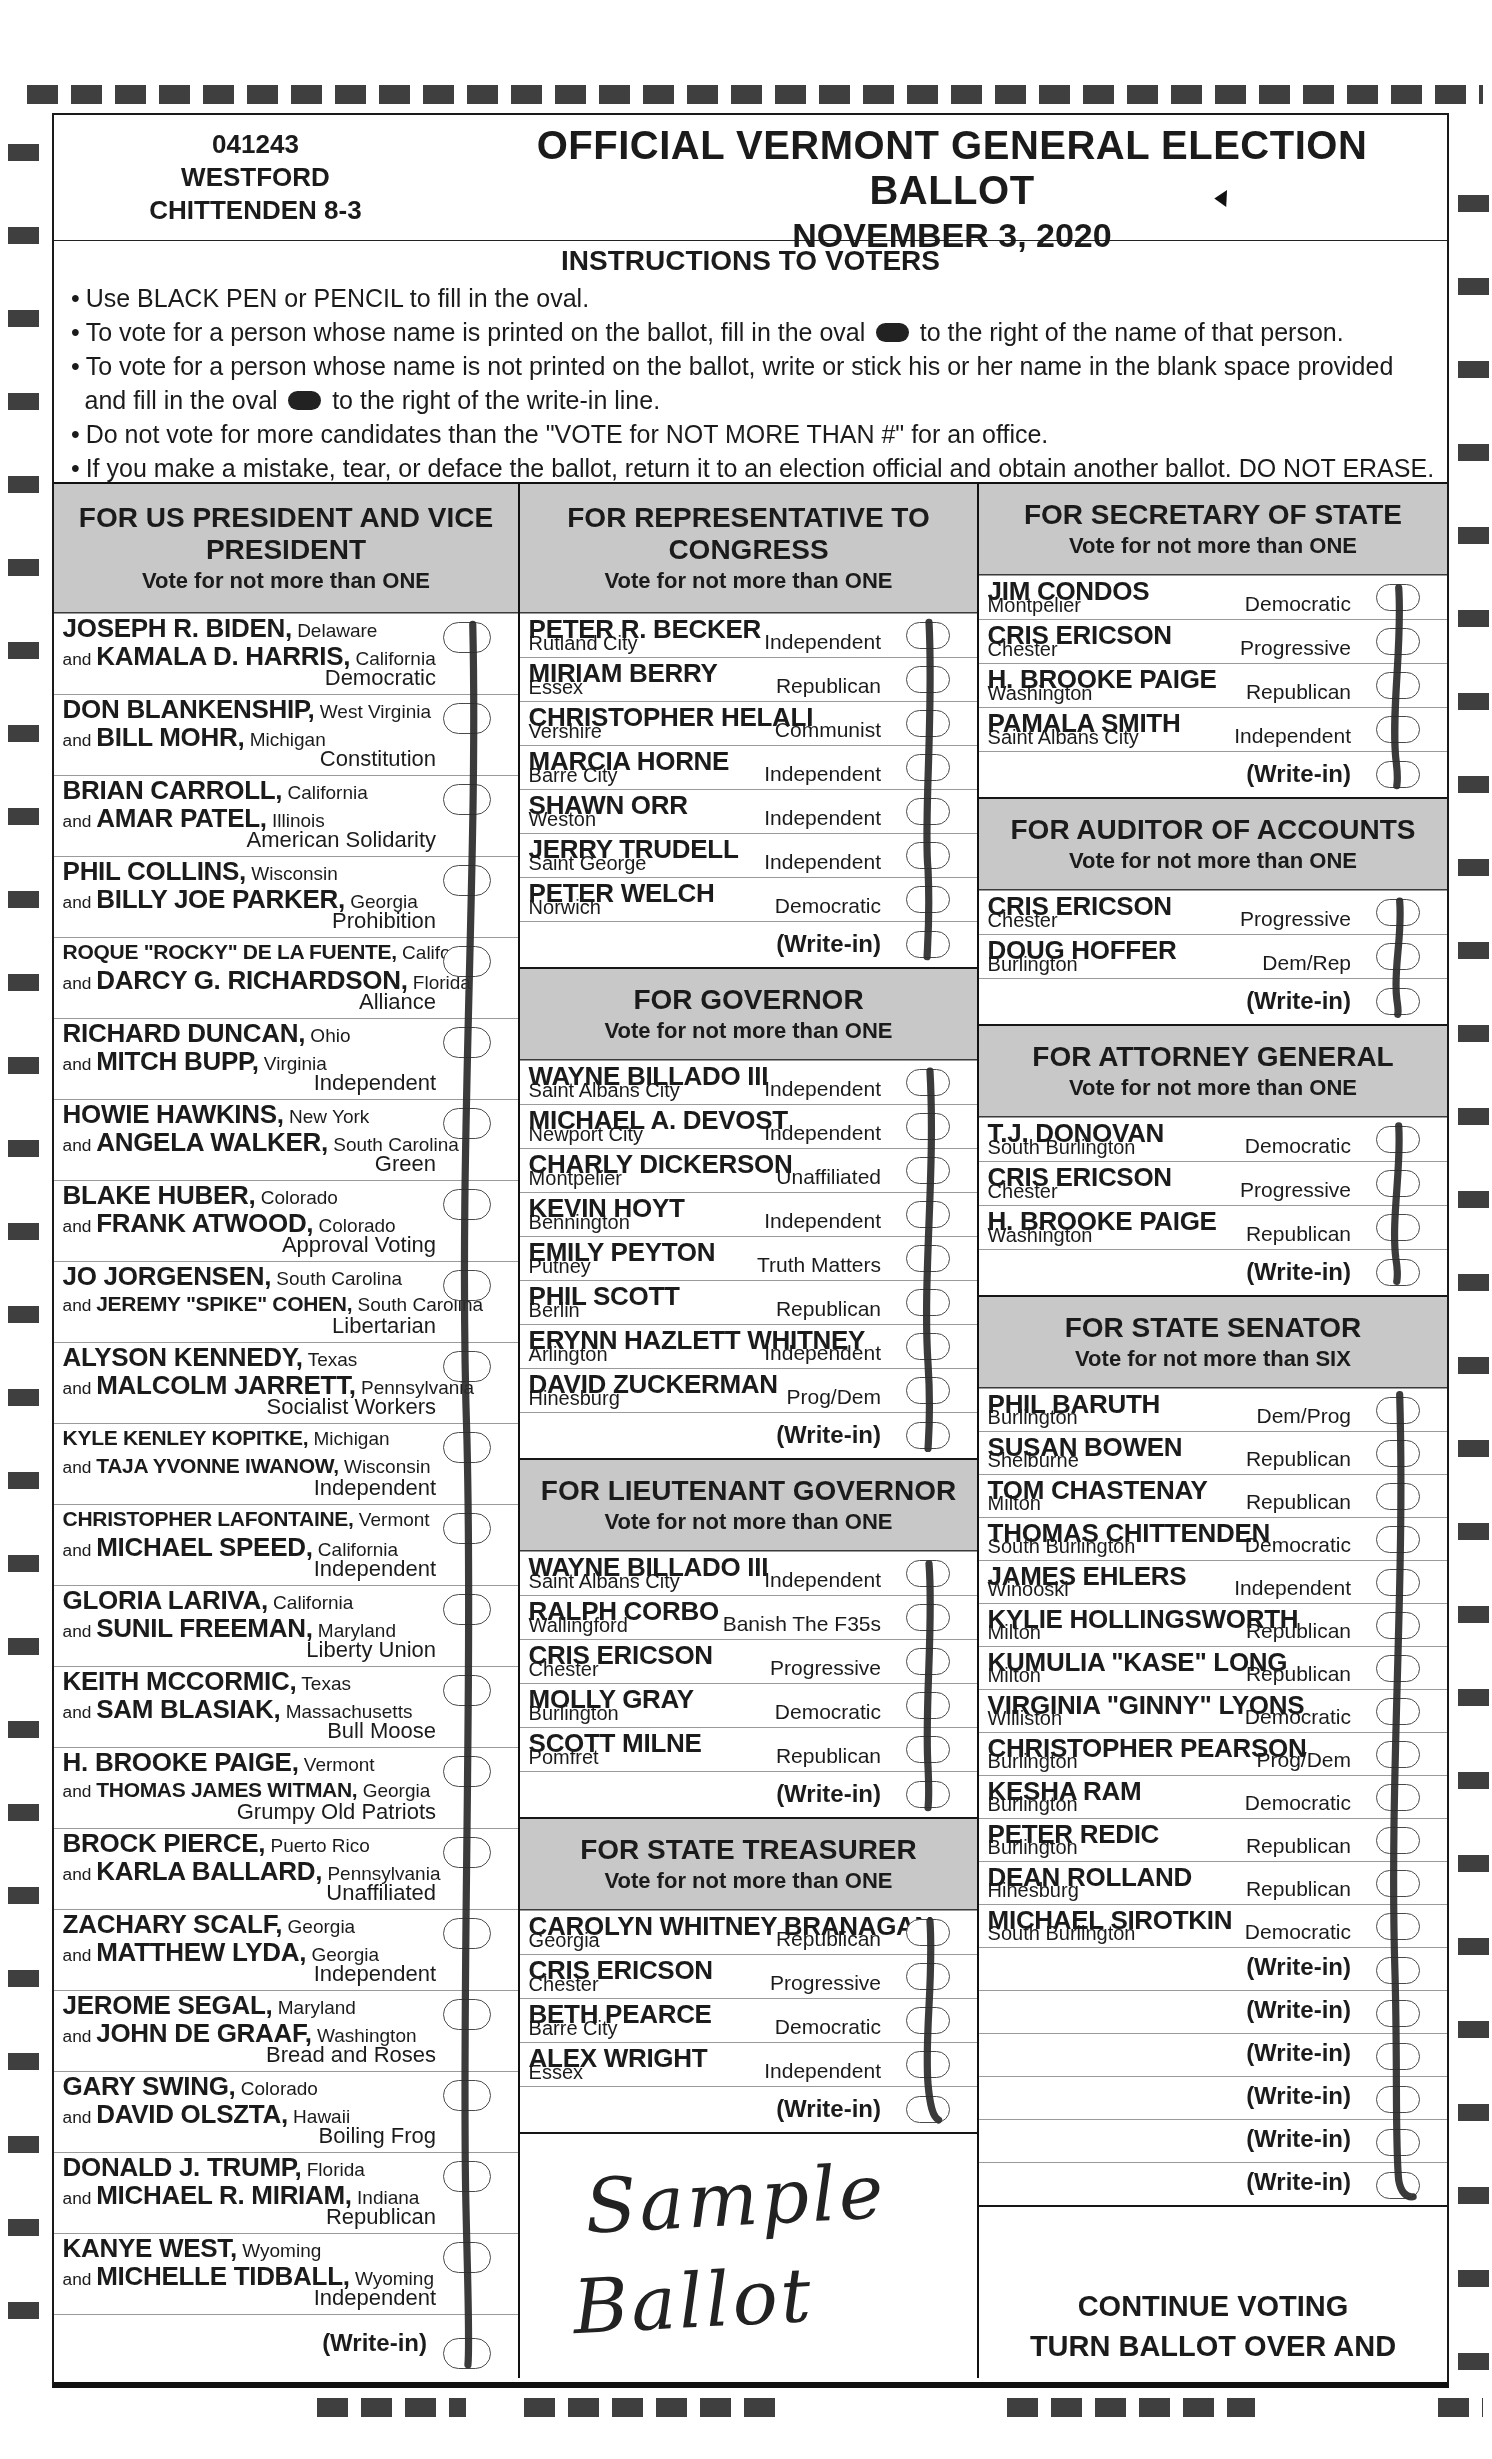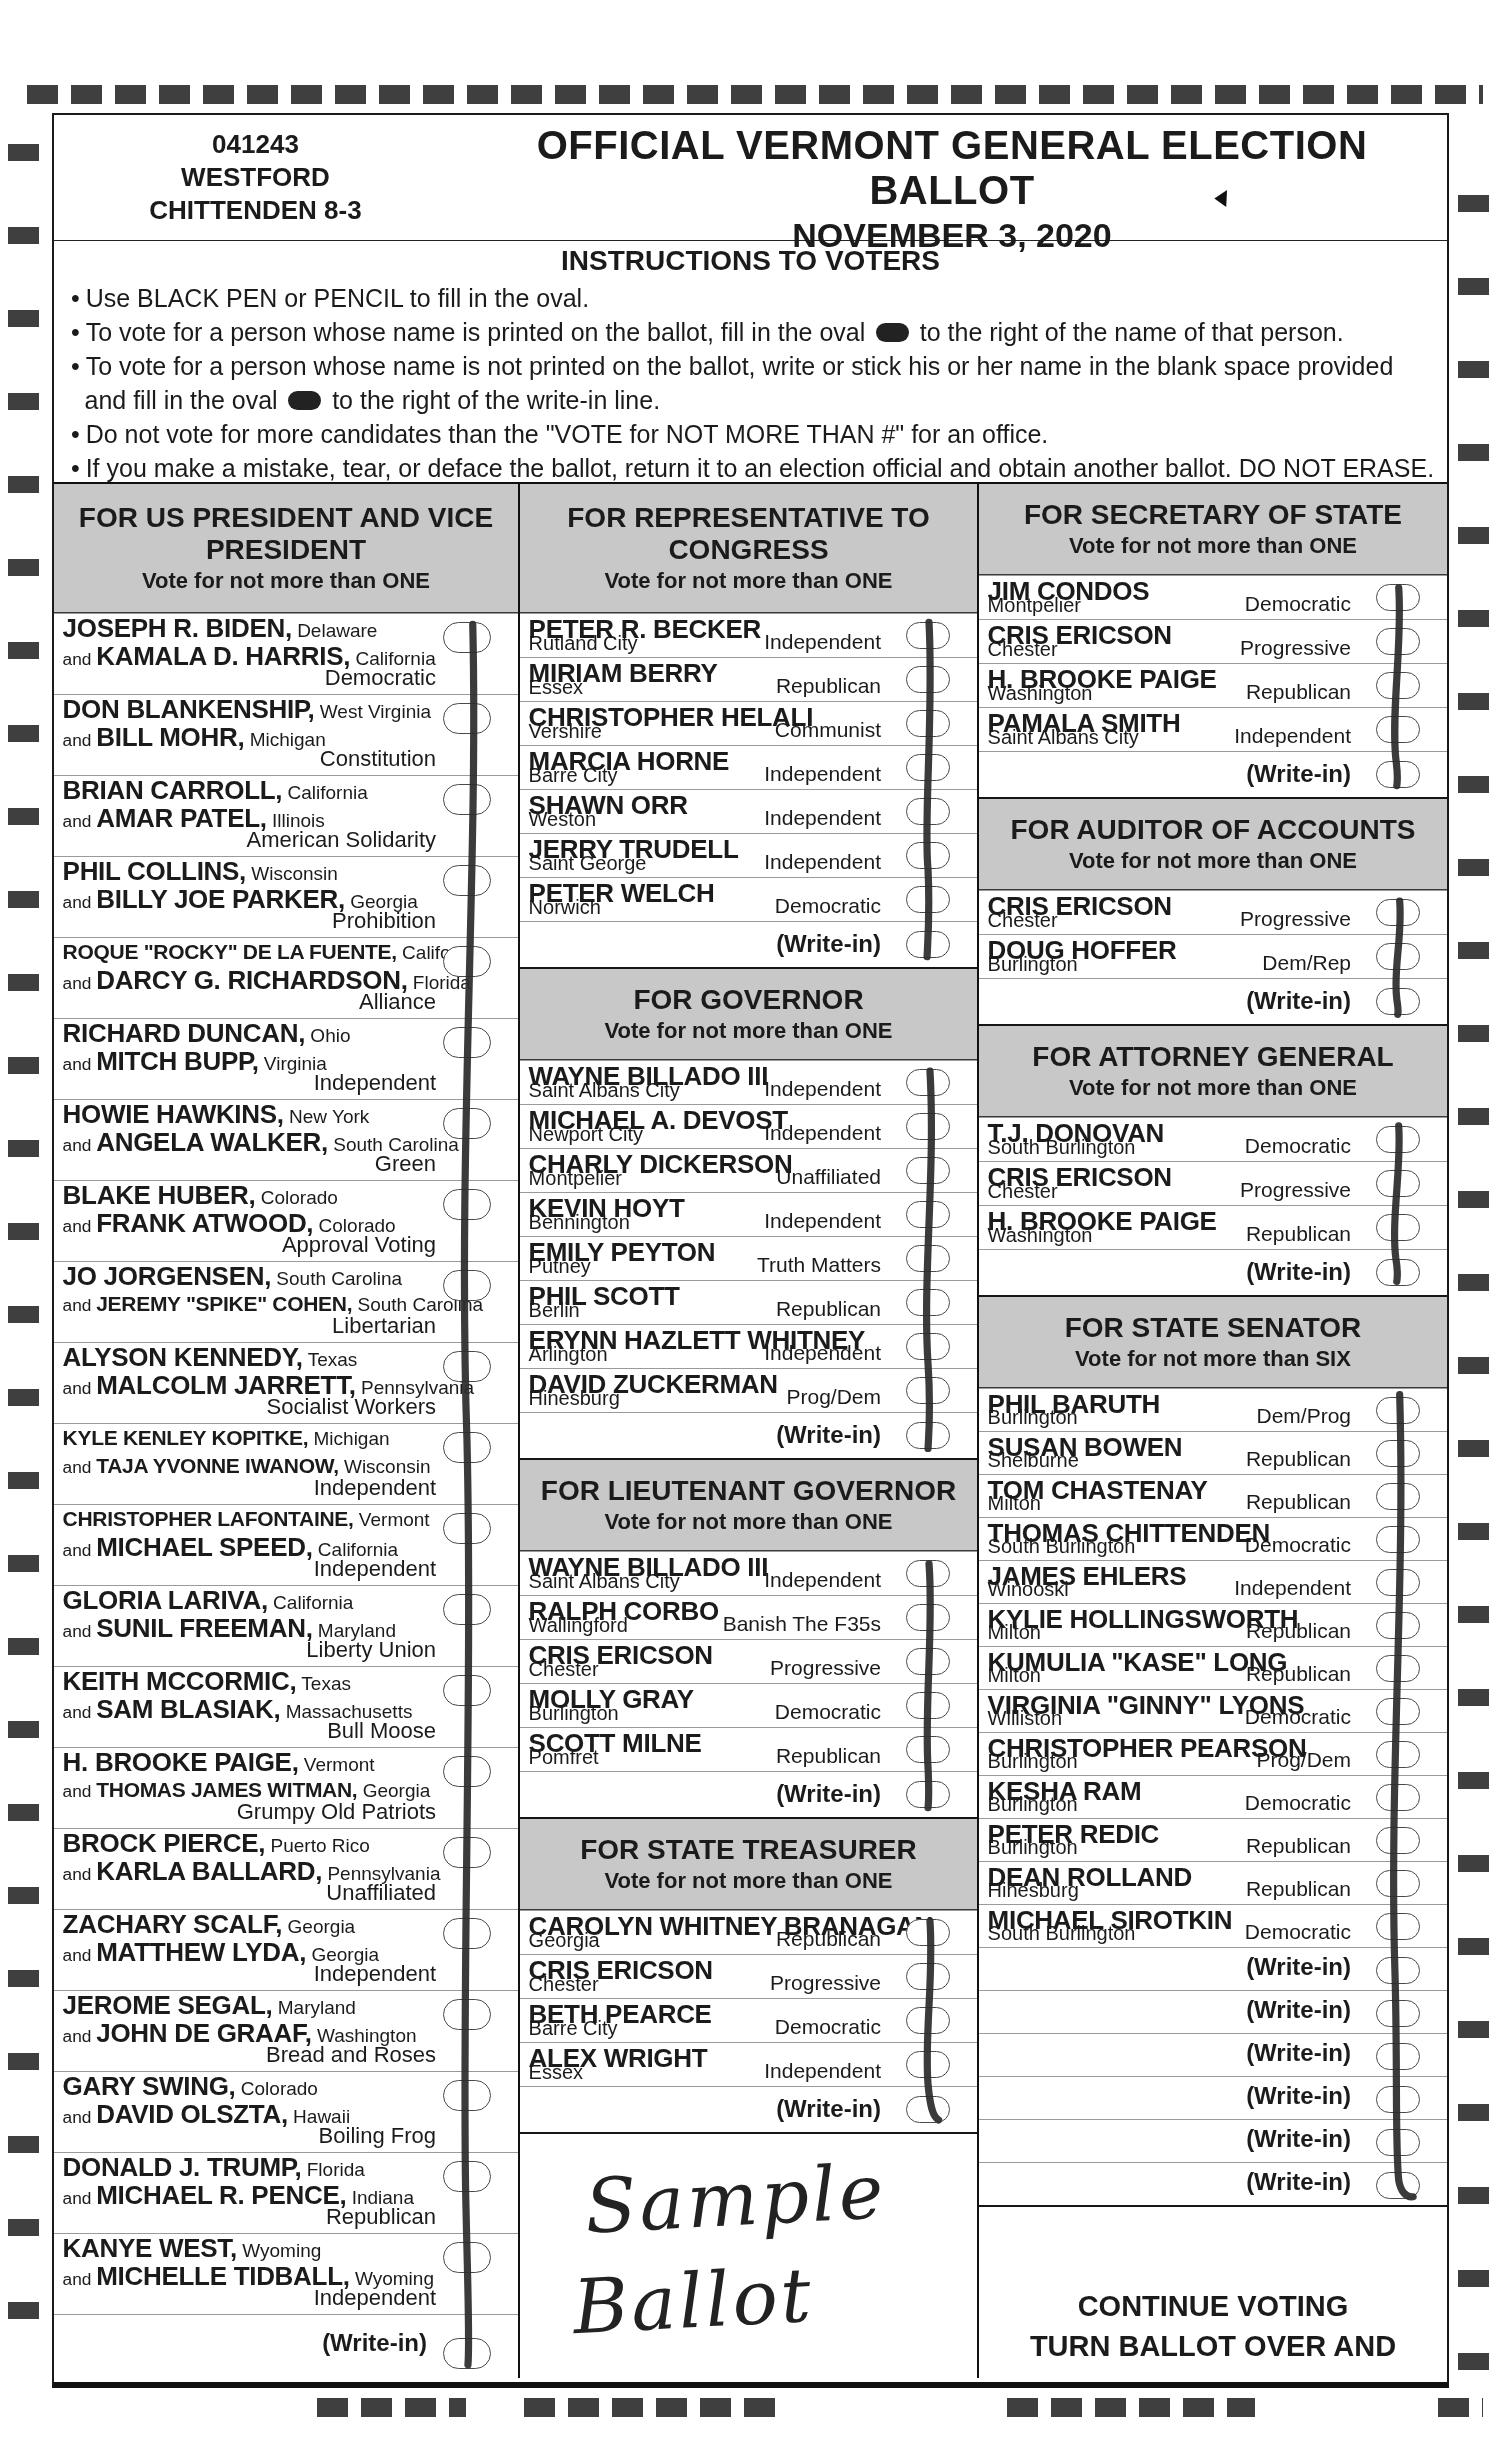--- a/index.html
+++ b/index.html
@@ -240,21 +240,21 @@
               <div class="oval"></div>
             </div>
             <div class="crow ticket">
               <div class="line1"><span class="nm">GARY SWING,</span><span class="st"> Colorado</span></div>
               <div class="line2"><span class="andw">and </span><span class="nm">DAVID OLSZTA,</span><span class="st"> Hawaii</span></div>
               <div class="tparty">Boiling Frog</div>
               <div class="oval"></div>
             </div>
             <div class="crow ticket">
               <div class="line1"><span class="nm">DONALD J. TRUMP,</span><span class="st"> Florida</span></div>
-              <div class="line2"><span class="andw">and </span><span class="nm">MICHAEL R. PENCE,</span><span class="st"> Indiana</span></div>
+              <div class="line2"><span class="andw">and </span><span class="nm">MICHAEL R. MIRIAM,</span><span class="st"> Indiana</span></div>
               <div class="tparty">Republican</div>
               <div class="oval"></div>
             </div>
             <div class="crow ticket">
               <div class="line1"><span class="nm">KANYE WEST,</span><span class="st"> Wyoming</span></div>
               <div class="line2"><span class="andw">and </span><span class="nm">MICHELLE TIDBALL,</span><span class="st"> Wyoming</span></div>
               <div class="tparty">Independent</div>
               <div class="oval"></div>
             </div>
             <div class="wirow">

